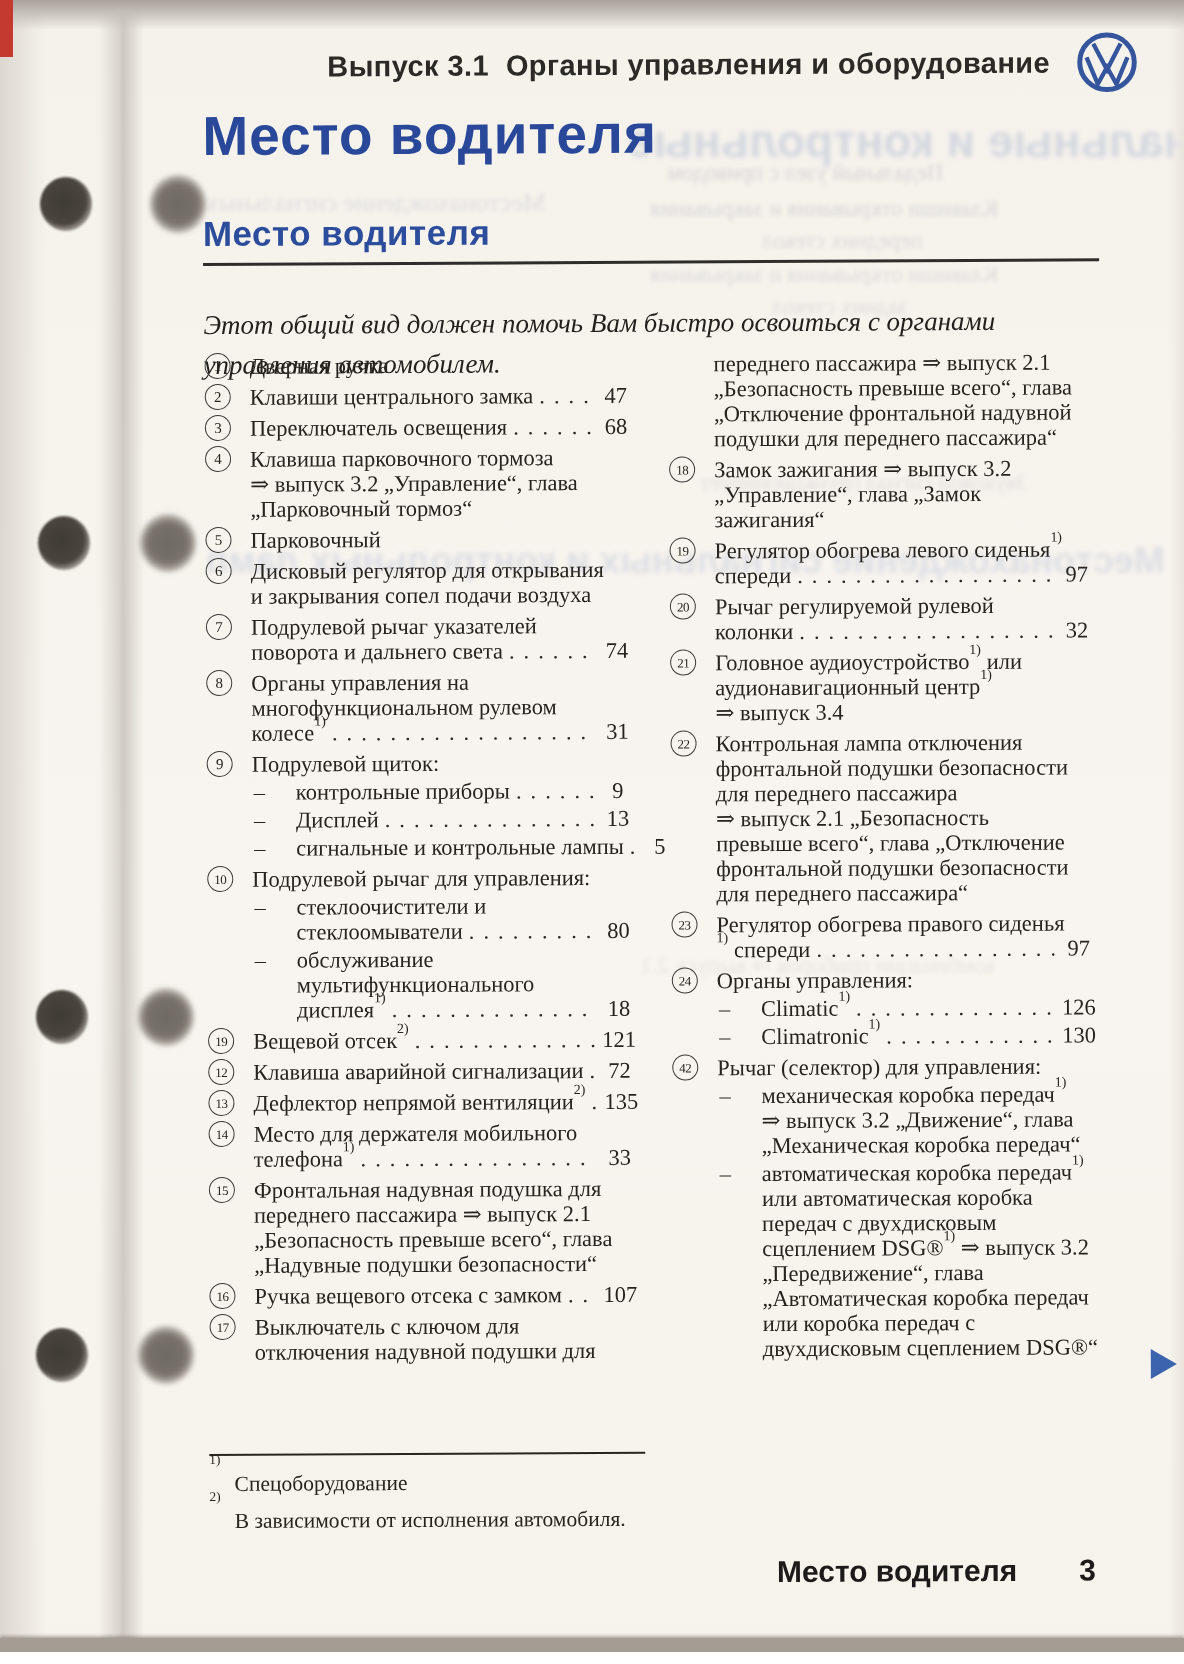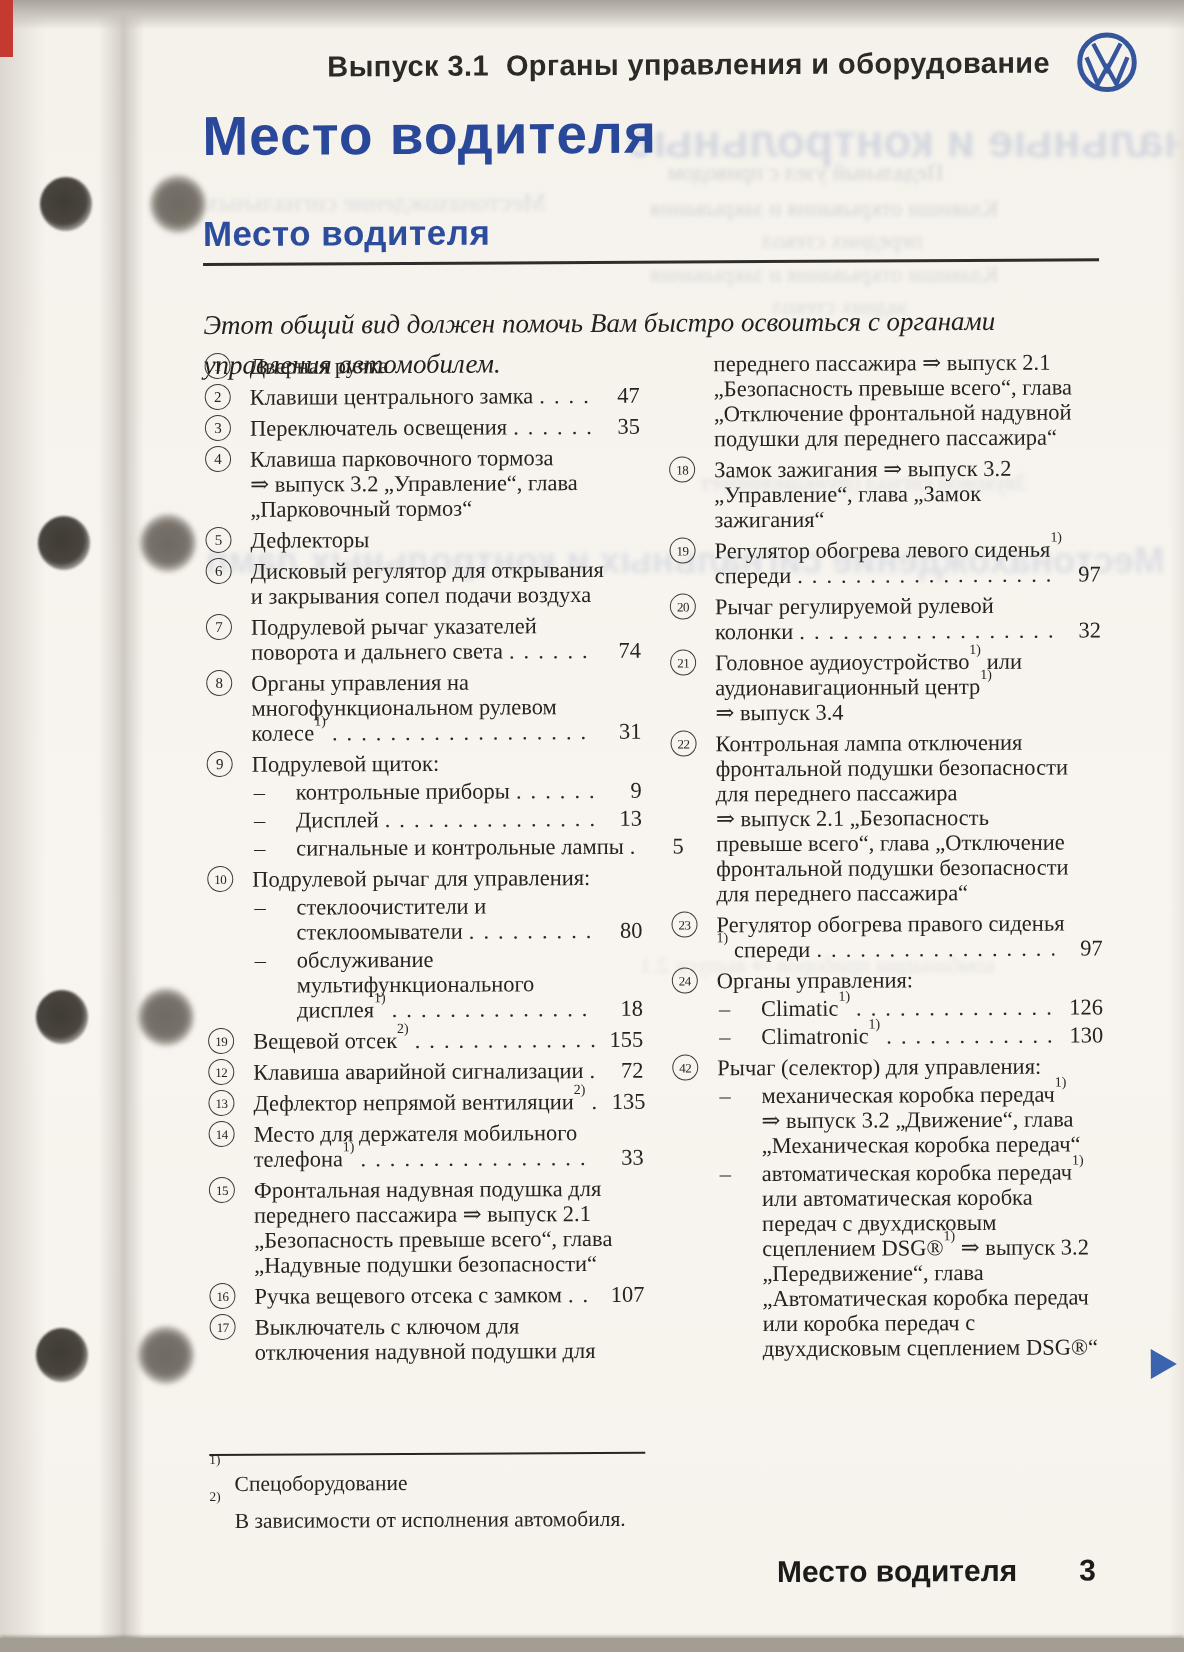--- a/index.html
+++ b/index.html
@@ -58,21 +58,21 @@
   .line.d1{margin-top:3px;}
   .line .dash{position:absolute;left:48px;top:0;}
   .circle{position:absolute;left:1px;top:-1px;width:26px;height:26px;border:1.6px solid #3a3a38;
         border-radius:50%;display:flex;align-items:center;justify-content:center;
         font-size:15px;line-height:1;box-sizing:border-box;}
   .circle.two{font-size:13px;letter-spacing:-.5px;}
   .txt{flex:0 0 auto;}
   .txt sup,.fn sup{font-size:.62em;position:relative;top:-.45em;line-height:0;}
   .dots{flex:1 1 20px;min-width:0;overflow:hidden;white-space:nowrap;letter-spacing:9px;
         padding:0 6px;color:#2a2825;}
-  .pg{flex:0 0 48px;text-align:right;}
+  .pg{flex:0 0 48px;text-align:center;}
   
   .fn-rule{position:absolute;left:206px;top:1452px;width:436px;height:2px;background:#26251f;}
   .fns{position:absolute;left:206px;top:1464px;width:560px;font-size:21.5px;line-height:37px;}
   .fn{display:flex;gap:14px;}
   
   .ftr{position:absolute;top:1556px;left:0;right:92px;display:flex;justify-content:flex-end;
         gap:62px;font-family:"Liberation Sans",sans-serif;font-weight:700;font-size:30px;color:#1c1b19;}
   .arrow{position:absolute;left:1148px;top:1352px;width:0;height:0;
         border-top:15px solid transparent;border-bottom:15px solid transparent;
         border-left:26px solid var(--arrow);}
@@ -126,39 +126,39 @@
             <span class="txt">Клавиши центрального замка</span>
             <span class="dots">............................................................</span>
             <span class="pg">47</span>
           </div>
         </div>
         <div class="titem">
           <div class="line">
             <span class="circle">3</span>
             <span class="txt">Переключатель освещения</span>
             <span class="dots">............................................................</span>
-            <span class="pg">35</span>
+            <span class="pg">68</span>
           </div>
         </div>
         <div class="titem">
           <div class="line">
             <span class="circle">4</span>
             <span class="txt">Клавиша парковочного тормоза</span>
           </div>
           <div class="line">
             <span class="txt">⇒ выпуск 3.2 „Управление“, глава</span>
           </div>
           <div class="line">
             <span class="txt">„Парковочный тормоз“</span>
           </div>
         </div>
         <div class="titem">
           <div class="line">
             <span class="circle">5</span>
-            <span class="txt">Дефлекторы</span>
+            <span class="txt">Парковочный</span>
           </div>
         </div>
         <div class="titem">
           <div class="line">
             <span class="circle">6</span>
             <span class="txt">Дисковый регулятор для открывания</span>
           </div>
           <div class="line">
             <span class="txt">и закрывания сопел подачи воздуха</span>
           </div>
@@ -237,21 +237,21 @@
             <span class="txt">дисплея<sup>1)</sup></span>
             <span class="dots">............................................................</span>
             <span class="pg">18</span>
           </div>
         </div>
         <div class="titem">
           <div class="line">
             <span class="circle two">19</span>
             <span class="txt">Вещевой отсек<sup>2)</sup></span>
             <span class="dots">............................................................</span>
-            <span class="pg">155</span>
+            <span class="pg">121</span>
           </div>
         </div>
         <div class="titem">
           <div class="line">
             <span class="circle two">12</span>
             <span class="txt">Клавиша аварийной сигнализации</span>
             <span class="dots">............................................................</span>
             <span class="pg">72</span>
           </div>
         </div>

